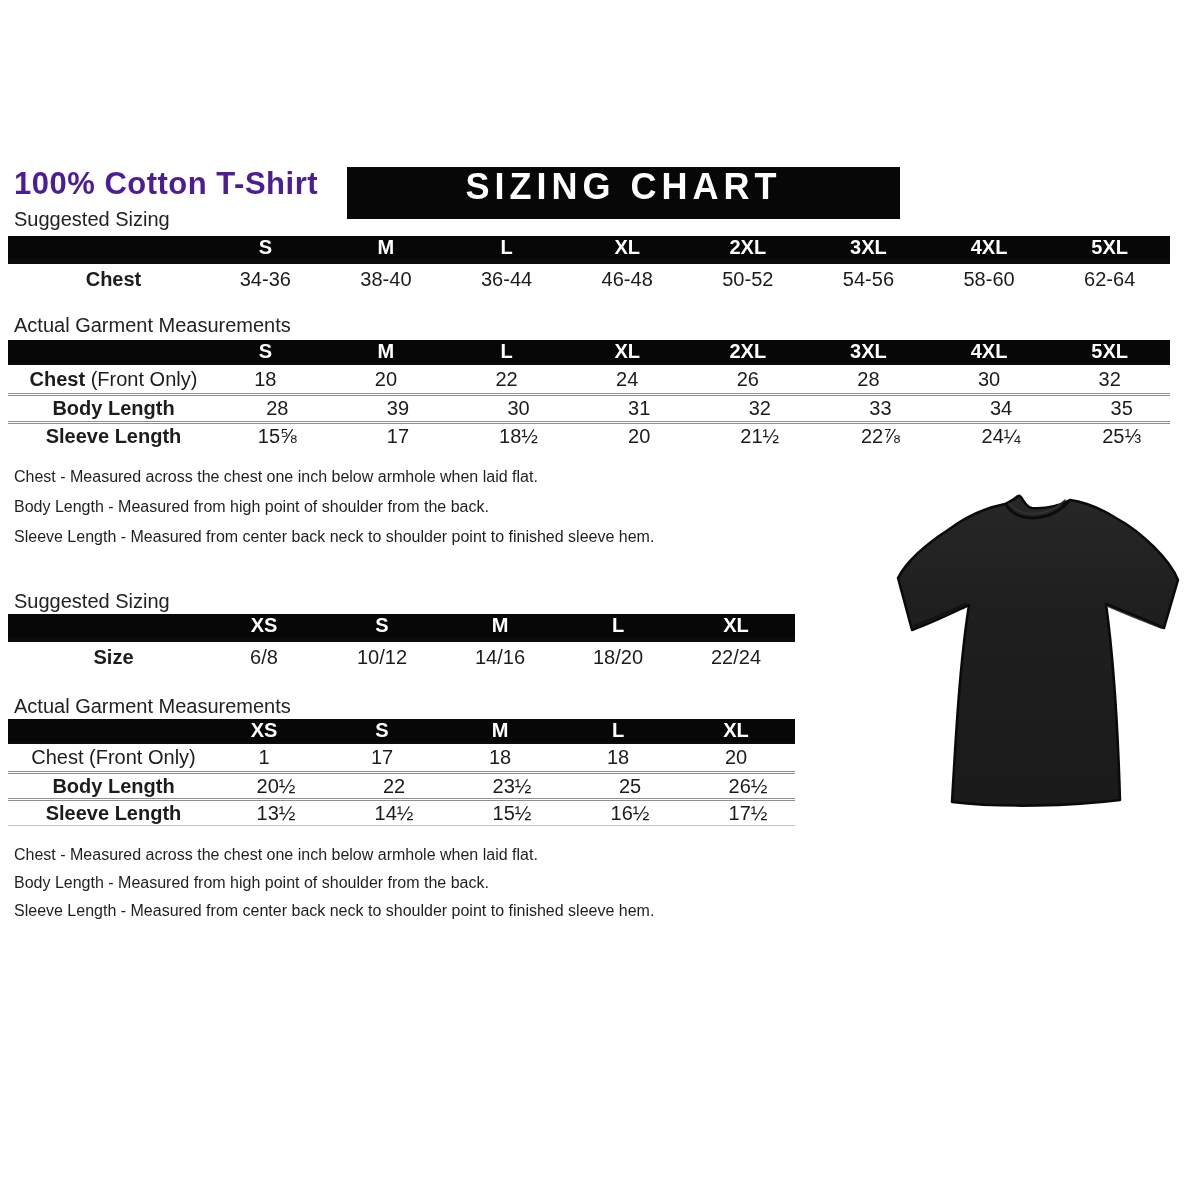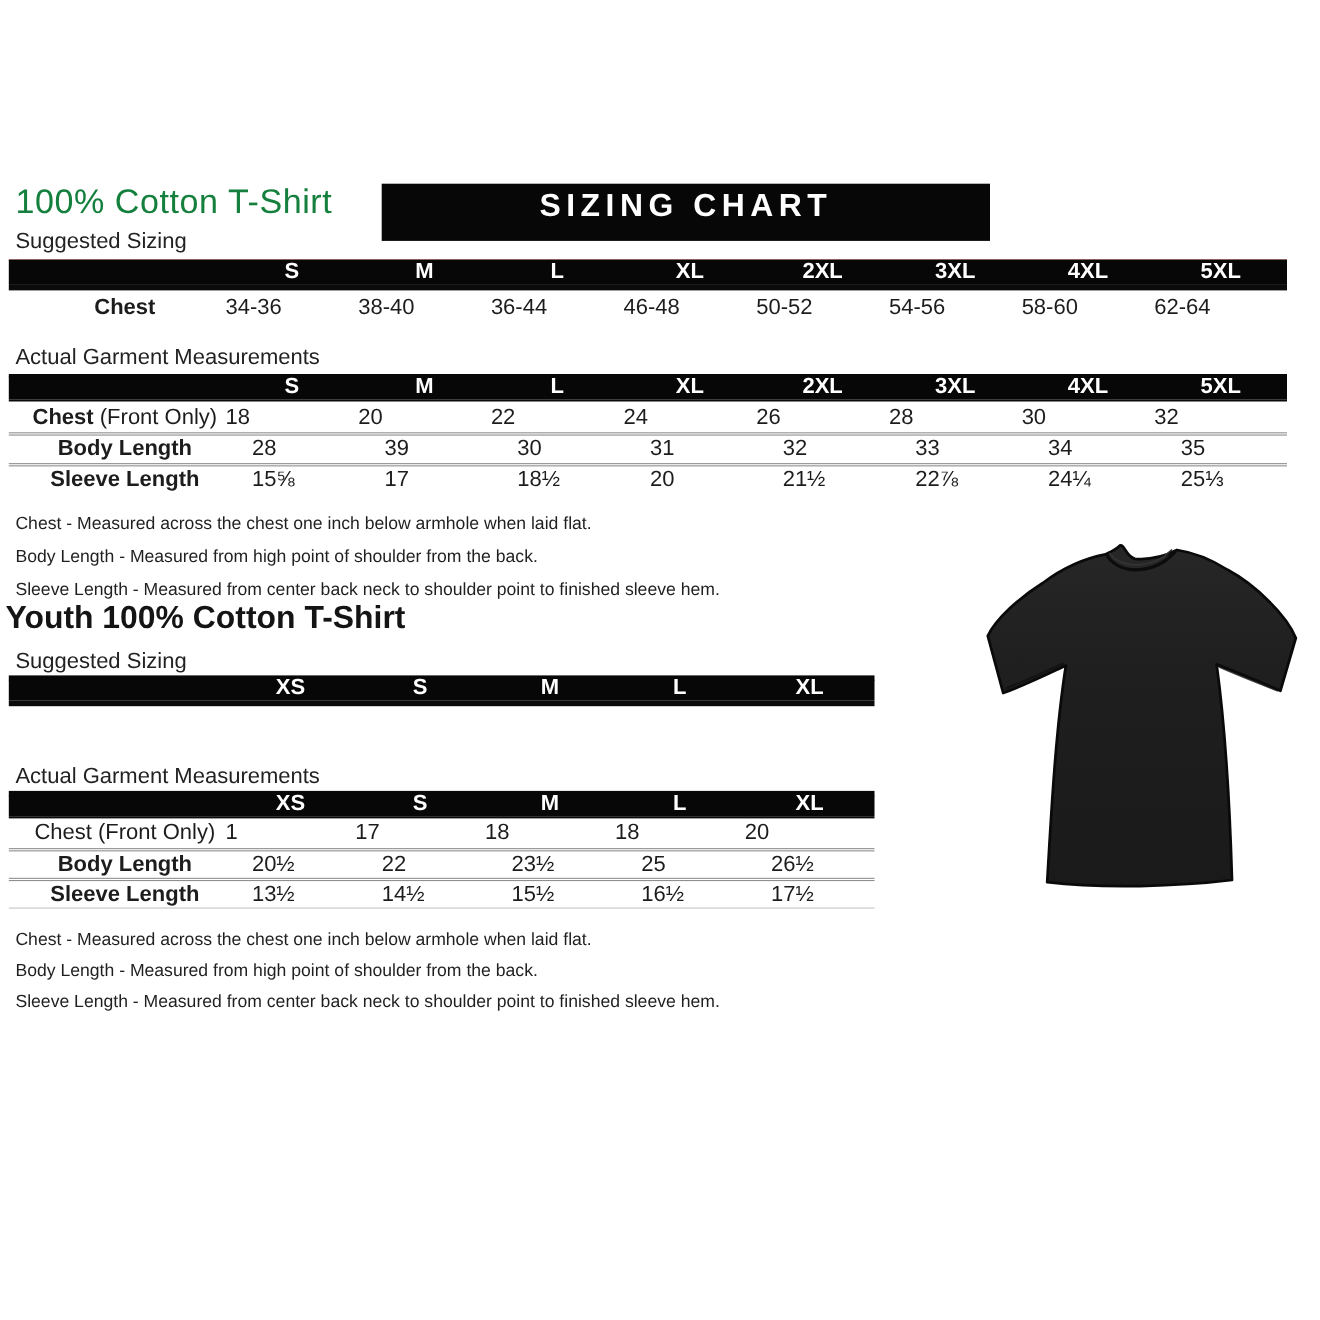--- a/index.html
+++ b/index.html
@@ -7,26 +7,26 @@
   body {
     width: 1200px; height: 1200px;
     font-family: "Liberation Sans", "DejaVu Sans", sans-serif;
     color: #1b1b1b;
   }
   .canvas { position: relative; width: 1200px; height: 1200px; overflow: hidden; }
 
   
   #title {
     position: absolute; left: 14px; top: 166px;
-    font-size: 31px; font-weight: normal; color: #15803d; letter-spacing: 0.5px;
+    font-size: 31px; font-weight: bold; color: #4c1d95; letter-spacing: 0.5px;
   }
   #banner {
     position: absolute; left: 347px; top: 167px; width: 553px; height: 52px;
     background: #070707; color: #ffffff; text-align: center;
-    font-size: 29px; font-weight: bold; letter-spacing: 5px; line-height: 40px;
+    font-size: 36px; font-weight: bold; letter-spacing: 5px; line-height: 40px;
   }
   #youth-title {
     position: absolute; left: 5px; top: 546px;
     font-size: 29px; font-weight: bold; color: #141414;
   }
 
   
   .section-label {
     position: absolute; font-size: 20px; color: #222;
     border-bottom: 1px solid #b91c1c; padding: 0 0 5px 6px;
@@ -52,21 +52,21 @@
     font-weight: bold; font-size: 20px;
   }
   .th { text-align: center; line-height: 23px; }
   .gap-rule-thick { height: 2px; border-bottom: 5px solid #0b0b0b; }
   .gap-rule-thin  { height: 1px; border-bottom: 2px solid #0b0b0b; }
 
   .trow { align-items: center; font-size: 20px; color: #1c1c1c; }
   .row-31 { height: 31px; }
   .row-28 { height: 28px; }
   .row-27 { height: 27px; }
-  .td { }
+  .td { text-align: center; }
   .td.lab { text-align: center; padding-left: 14px; white-space: nowrap; }
   .bold { font-weight: bold; }
   .sep { border-top: 3px double #8f8f8f; gap: 24px; }
   .bottom-faint { border-bottom: 1px solid #c4c4c4; }
 
   
   .notes { position: absolute; left: 14px; font-size: 16px; color: #1f1f1f; }
   #adult-notes { top: 464px; }
   #adult-notes .n { line-height: 26px; margin-bottom: 4px; }
   #youth-notes { top: 841px; }
@@ -161,33 +161,40 @@
       <div class="td">25⅓</div>
     </div>
   </div>
 
   <div id="adult-notes" class="notes">
     <div class="n">Chest - Measured across the chest one inch below armhole when laid flat.</div>
     <div class="n">Body Length - Measured from high point of shoulder from the back.</div>
     <div class="n">Sleeve Length - Measured from center back neck to shoulder point to finished sleeve hem.</div>
   </div>
 
-  <div id="youth-title">Youth 100% Cotton T-Shirt</div>
 
   <div id="ys-label" class="section-label">Suggested Sizing</div>
   <div id="ys-table" class="table">
     <div class="thead grid-y">
       <div class="th lab"></div>
       <div class="th">XS</div>
       <div class="th">S</div>
       <div class="th">M</div>
       <div class="th">L</div>
       <div class="th">XL</div>
     </div>
     <div class="gap-rule-thick"></div>
+    <div class="trow row-31 grid-y">
+      <div class="td lab bold">Size</div>
+      <div class="td">6/8</div>
+      <div class="td">10/12</div>
+      <div class="td">14/16</div>
+      <div class="td">18/20</div>
+      <div class="td">22/24</div>
+    </div>
   </div>
 
   <div id="ym-label" class="section-label">Actual Garment Measurements</div>
   <div id="ym-table" class="table bottom-faint">
     <div class="thead grid-y">
       <div class="th lab"></div>
       <div class="th">XS</div>
       <div class="th">S</div>
       <div class="th">M</div>
       <div class="th">L</div>

